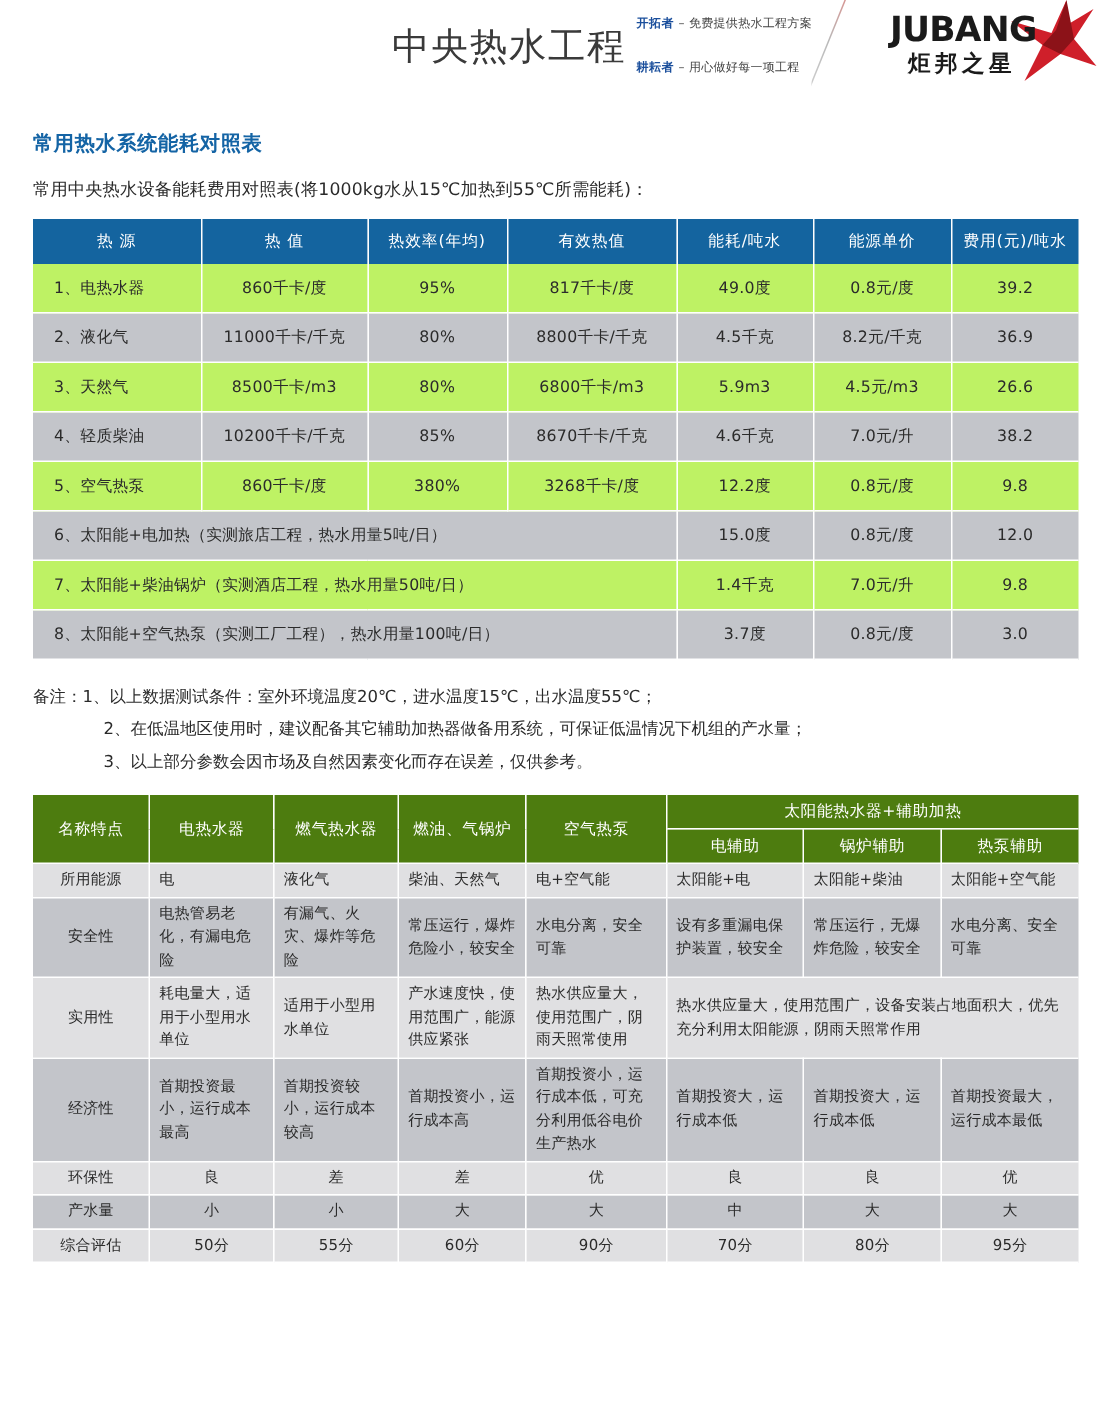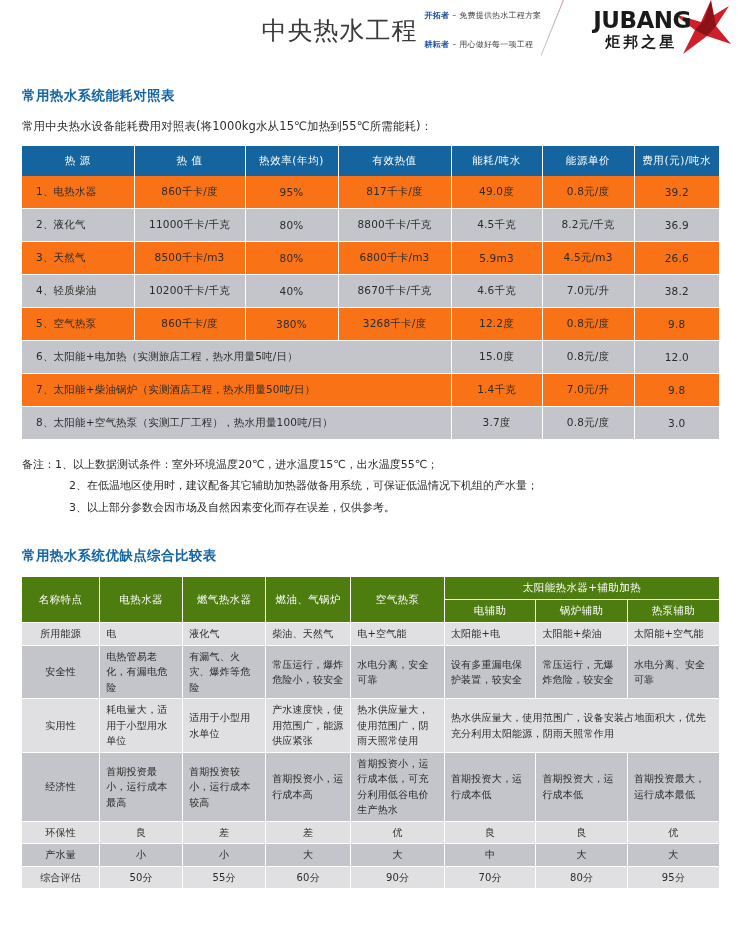--- a/index.html
+++ b/index.html
@@ -157,21 +157,21 @@
   .tbl-energy td {
     font-size: 10.5px;
     height: 30px;
     text-align: center;
     border-right: 1px solid #ffffff;
     border-bottom: 1px solid #ffffff;
     color: #2b2b2b;
     letter-spacing: 0.2px;
   }
   .tbl-energy td:last-child { border-right: none; }
-  .tbl-energy tr.odd td  { background: #f97316; }
+  .tbl-energy tr.odd td  { background: #bef264; }
   .tbl-energy tr.even td { background: #c3c5ca; }
   .tbl-energy td.left {
     text-align: left;
     padding-left: 14px;
   }
   .tbl-energy td.wide {
     text-align: left;
     padding-left: 14px;
   }
 
@@ -307,21 +307,21 @@
         <td>8500千卡/m3</td>
         <td>80%</td>
         <td>6800千卡/m3</td>
         <td>5.9m3</td>
         <td>4.5元/m3</td>
         <td>26.6</td>
       </tr>
       <tr class="even">
         <td class="left">4、轻质柴油</td>
         <td>10200千卡/千克</td>
-        <td>40%</td>
+        <td>85%</td>
         <td>8670千卡/千克</td>
         <td>4.6千克</td>
         <td>7.0元/升</td>
         <td>38.2</td>
       </tr>
       <tr class="odd">
         <td class="left">5、空气热泵</td>
         <td>860千卡/度</td>
         <td>380%</td>
         <td>3268千卡/度</td>
@@ -358,21 +358,20 @@
     <div class="note-line">
       <span class="note-indent"></span>
       <span>2、在低温地区使用时，建议配备其它辅助加热器做备用系统，可保证低温情况下机组的产水量；</span>
     </div>
     <div class="note-line">
       <span class="note-indent"></span>
       <span>3、以上部分参数会因市场及自然因素变化而存在误差，仅供参考。</span>
     </div>
   </div>
 
-  <h2 class="section-title">常用热水系统优缺点综合比较表</h2>
 
   <table class="tbl-compare">
     <colgroup>
       <col class="c-narrow">
         <col class="c-col">
         <col class="c-col">
         <col class="c-col2">
       <col class="c-col3">
         <col class="c-sub">
         <col class="c-sub">

